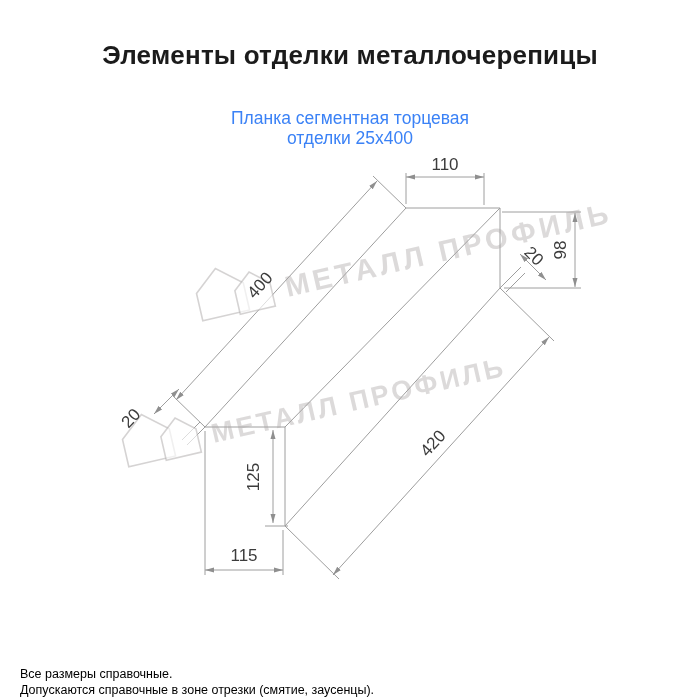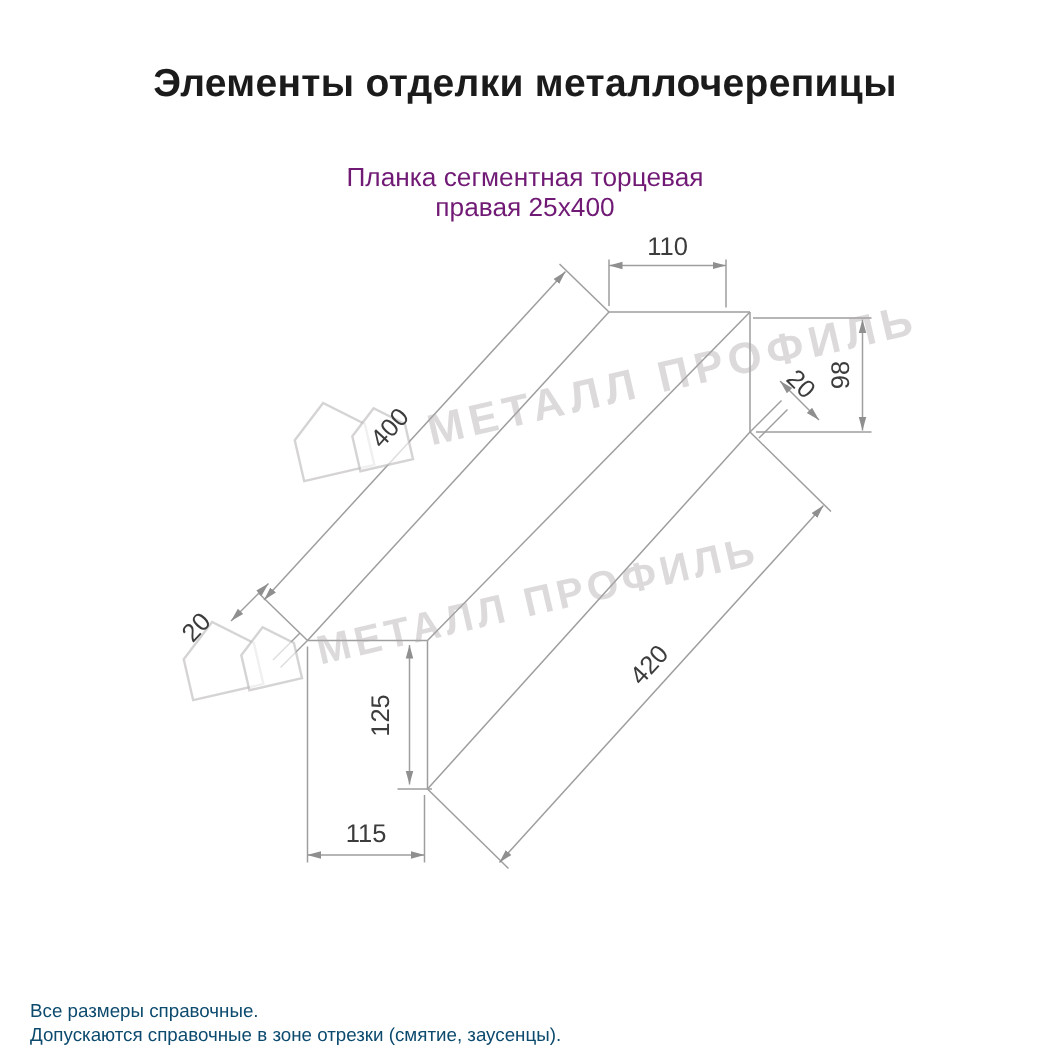--- a/index.html
+++ b/index.html
@@ -7,42 +7,42 @@
     position:relative;width:700px;height:700px;background:#ffffff;overflow:hidden;
     font-family:"Liberation Sans","DejaVu Sans",sans-serif;
     margin-top:18px;
   }
   .title{
     position:absolute;top:22px;left:0;right:0;text-align:center;
     font-size:26px;font-weight:bold;color:#1b1b1b;letter-spacing:0.2px;
   }
   .subtitle{
     position:absolute;top:90px;left:0;right:0;text-align:center;
-    font-size:17.5px;line-height:20px;color:#701a75;
+    font-size:17.5px;line-height:20px;color:#3b82f6;
   }
   .footnotes{
     position:absolute;left:20px;top:648px;
-    font-size:12.5px;line-height:16px;color:#0c4a6e;
+    font-size:12.5px;line-height:16px;color:#000000;
   }
   svg.drawing{position:absolute;left:0;top:0;}
   .ln{stroke:#9e9e9e;stroke-width:1;fill:none;}
   .dimtext{font-size:17px;fill:#3c3c3c;}
   .wm-house{fill:rgba(255,255,255,0.65);stroke:rgba(178,174,174,0.55);stroke-width:1.6;}
   .wm-text{font-weight:bold;fill:rgba(172,167,167,0.42);}
 </style>
 </head>
 <body>
 
 <div class="page">
 
   <div class="title">Элементы отделки металлочерепицы</div>
 
   <div class="subtitle">
     <div>Планка сегментная торцевая</div>
-    <div>правая 25х400</div>
+    <div>отделки 25х400</div>
   </div>
 
   <svg class="drawing" width="700" height="700" viewBox="0 0 700 700">
     <defs>
       <marker id="arrow" viewBox="0 0 9 7" refX="9" refY="3.5" markerWidth="9" markerHeight="7" markerUnits="userSpaceOnUse" orient="auto-start-reverse">
         <path d="M0,1 L9,3.5 L0,6 z" fill="#8f8f8f"></path>
       </marker>
     </defs>
 
     <g>

